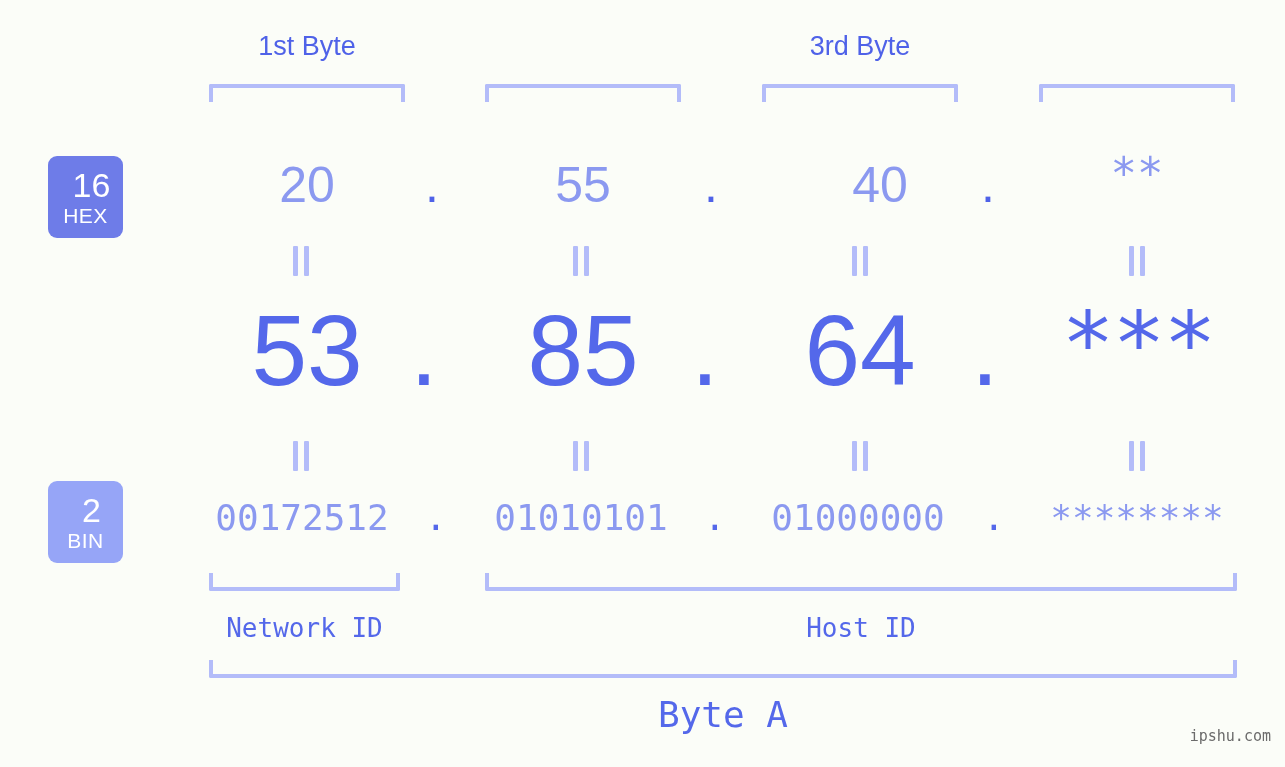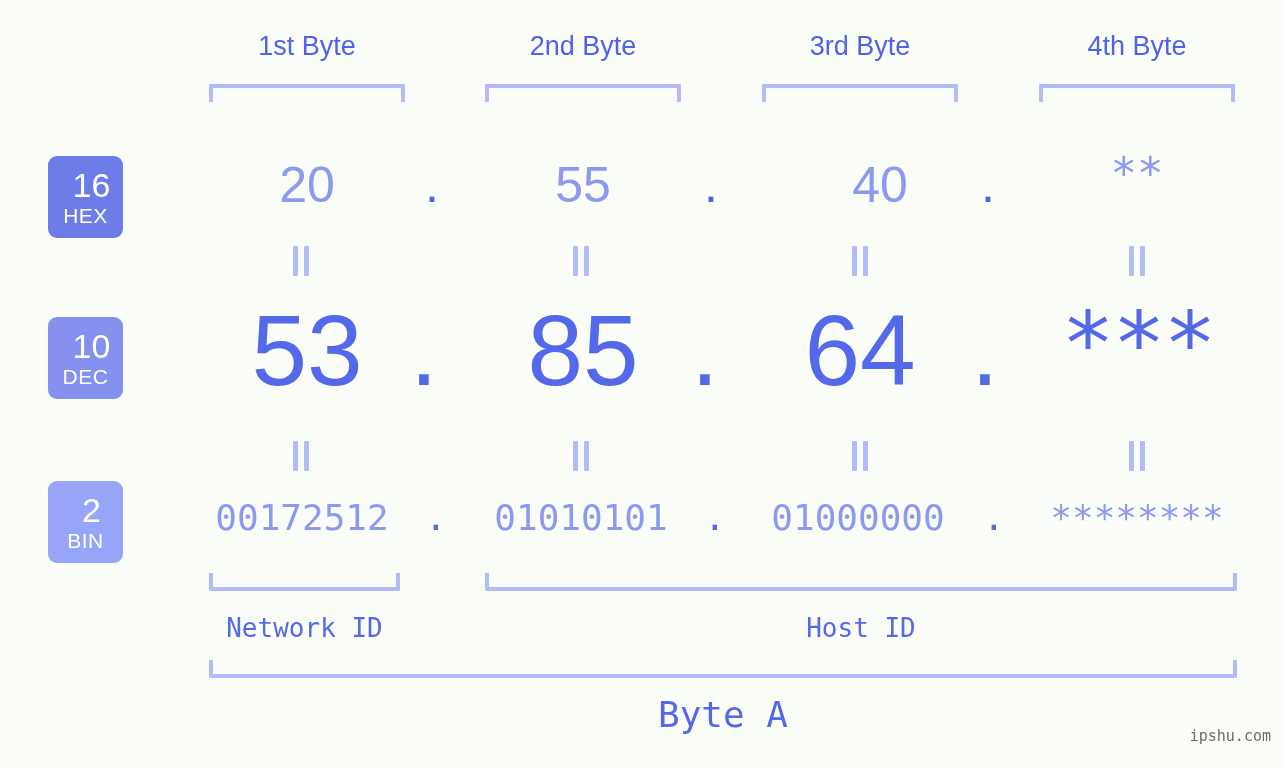--- a/index.html
+++ b/index.html
@@ -196,23 +196,21 @@
     color: #6b6b6b;
     white-space: nowrap;
   }
 </style>
 </head>
 <body>
 
 <div class="stage">
 
   <div class="byte-label" style="left:209px; width:196px;">1st Byte</div>
-  <div class="byte-label" style="left:485px; width:196px;">2nd Byte</div>
   <div class="byte-label" style="left:762px; width:196px;">3rd Byte</div>
-  <div class="byte-label" style="left:1039px; width:196px;">4th Byte</div>
 
   <div class="bracket-top" style="left:209px; top:84px; width:196px;"></div>
   <div class="bracket-top" style="left:485px; top:84px; width:196px;"></div>
   <div class="bracket-top" style="left:762px; top:84px; width:196px;"></div>
   <div class="bracket-top" style="left:1039px; top:84px; width:196px;"></div>
 
   <div class="badge badge-hex">
     <span class="num">16</span>
     <span class="sub">HEX</span>
   </div>
@@ -225,24 +223,20 @@
     <div class="val" style="left:782px; width:196px;">40</div>
     <div class="dot" style="left:981px;">.</div>
     <div class="val stars-hex" style="left:1039px; width:196px; top:152px;">**</div>
   </div>
 
   <div class="eq" style="left:291px; top:246px;"></div>
   <div class="eq" style="left:571px; top:246px;"></div>
   <div class="eq" style="left:850px; top:246px;"></div>
   <div class="eq" style="left:1127px; top:246px;"></div>
 
-  <div class="badge badge-dec">
-    <span class="num">10</span>
-    <span class="sub">DEC</span>
-  </div>
 
   <div class="row-dec">
     <div class="val" style="left:209px; width:196px;">53</div>
     <div class="dot" style="left:410px;">.</div>
     <div class="val" style="left:485px; width:196px;">85</div>
     <div class="dot" style="left:691px;">.</div>
     <div class="val" style="left:762px; width:196px;">64</div>
     <div class="dot" style="left:971px;">.</div>
     <div class="val stars-dec" style="left:1033px; width:210px; top:300px;">***</div>
   </div>

